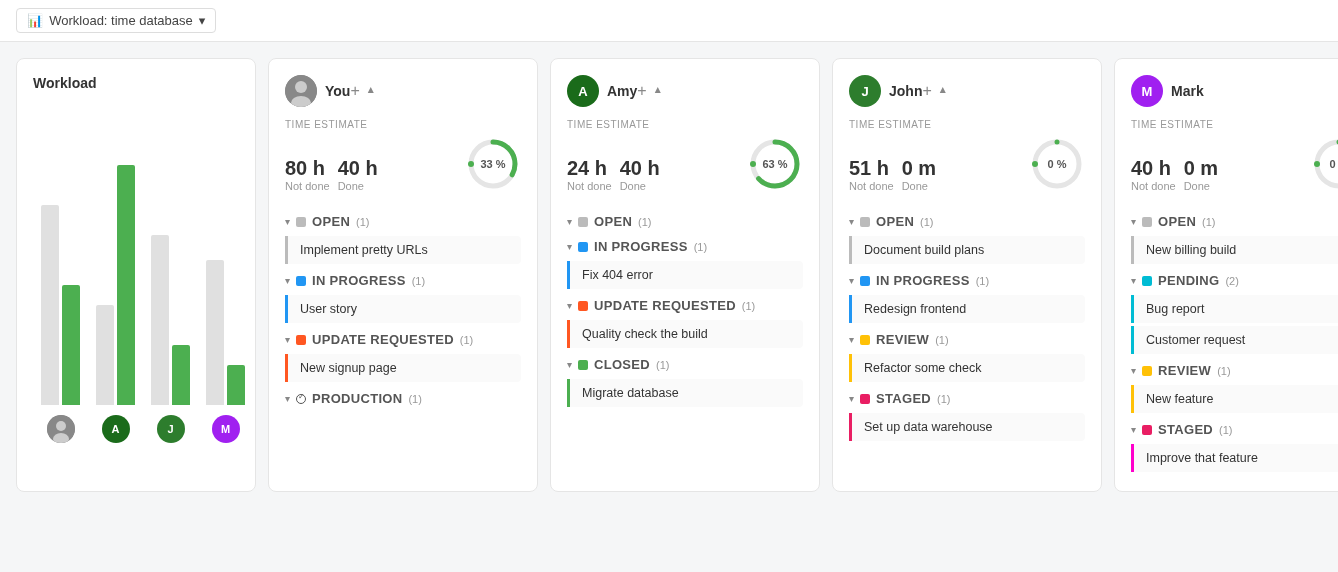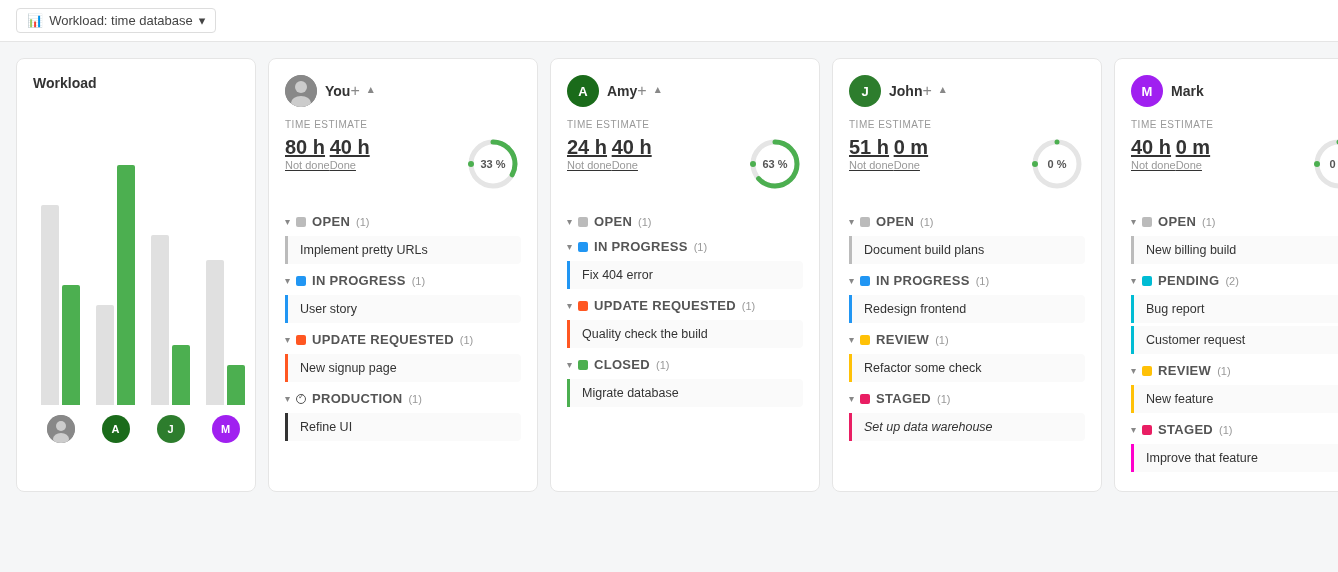--- a/index.html
+++ b/index.html
@@ -137,23 +137,22 @@
     }
     .time-estimate-label {
       font-size: 10px;
       color: #999;
       letter-spacing: 0.5px;
       text-transform: uppercase;
       margin-bottom: 6px;
     }
     .time-stats {
       display: flex;
-      align-items: flex-start;
-      gap: 0;
-      text-decoration: underline;
+      align-items: flex-end;
+      gap: 8px;
     }
     .time-stat {
       display: flex;
       flex-direction: column;
     }
     .time-value {
       font-size: 20px;
       font-weight: 600;
       color: #333;
     }
@@ -354,23 +353,20 @@
       </div>
 
       <div class="section-header">
         <span class="chevron">▾</span>
         <span style="display:inline-block;width:10px;height:10px;border-radius:50%;border:1.5px solid #555;position:relative;flex-shrink:0;">
         <span style="position:absolute;top:-3px;left:1px;font-size:8px;color:#555;">✓</span>
       </span>
         <span class="section-label">PRODUCTION</span>
         <span class="section-count">(1)</span>
       </div>
-      <div class="task-item" style="border-left-color:#333;">
-        <span>Refine UI</span>
-      </div>
 
     </div>
   </div>
       <div class="person-column">
     <div class="person-header">
       <div class="person-info">
         <div class="avatar" style="background:#1a6b1a;">A</div>
         <span class="person-name">Amy</span>
       </div>
       <div class="header-actions">
@@ -503,21 +499,21 @@
       <div class="task-item" style="border-left-color:#ffc107;">
         <span>Refactor some check</span>
       </div>
 
       <div class="section-header">
         <span class="chevron">▾</span>
         <span class="section-dot" style="background:#e91e63;"></span>
         <span class="section-label">STAGED</span>
         <span class="section-count">(1)</span>
       </div>
-      <div class="task-item" style="border-left-color:#e91e63;font-style:italic;">
+      <div class="task-item" style="border-left-color:#e91e63;">
         <span>Set up data warehouse</span>
       </div>
 
     </div>
   </div>
       <div class="person-column">
     <div class="person-header">
       <div class="person-info">
         <div class="avatar" style="background:#a020f0;">M</div>
         <span class="person-name">Mark</span>

